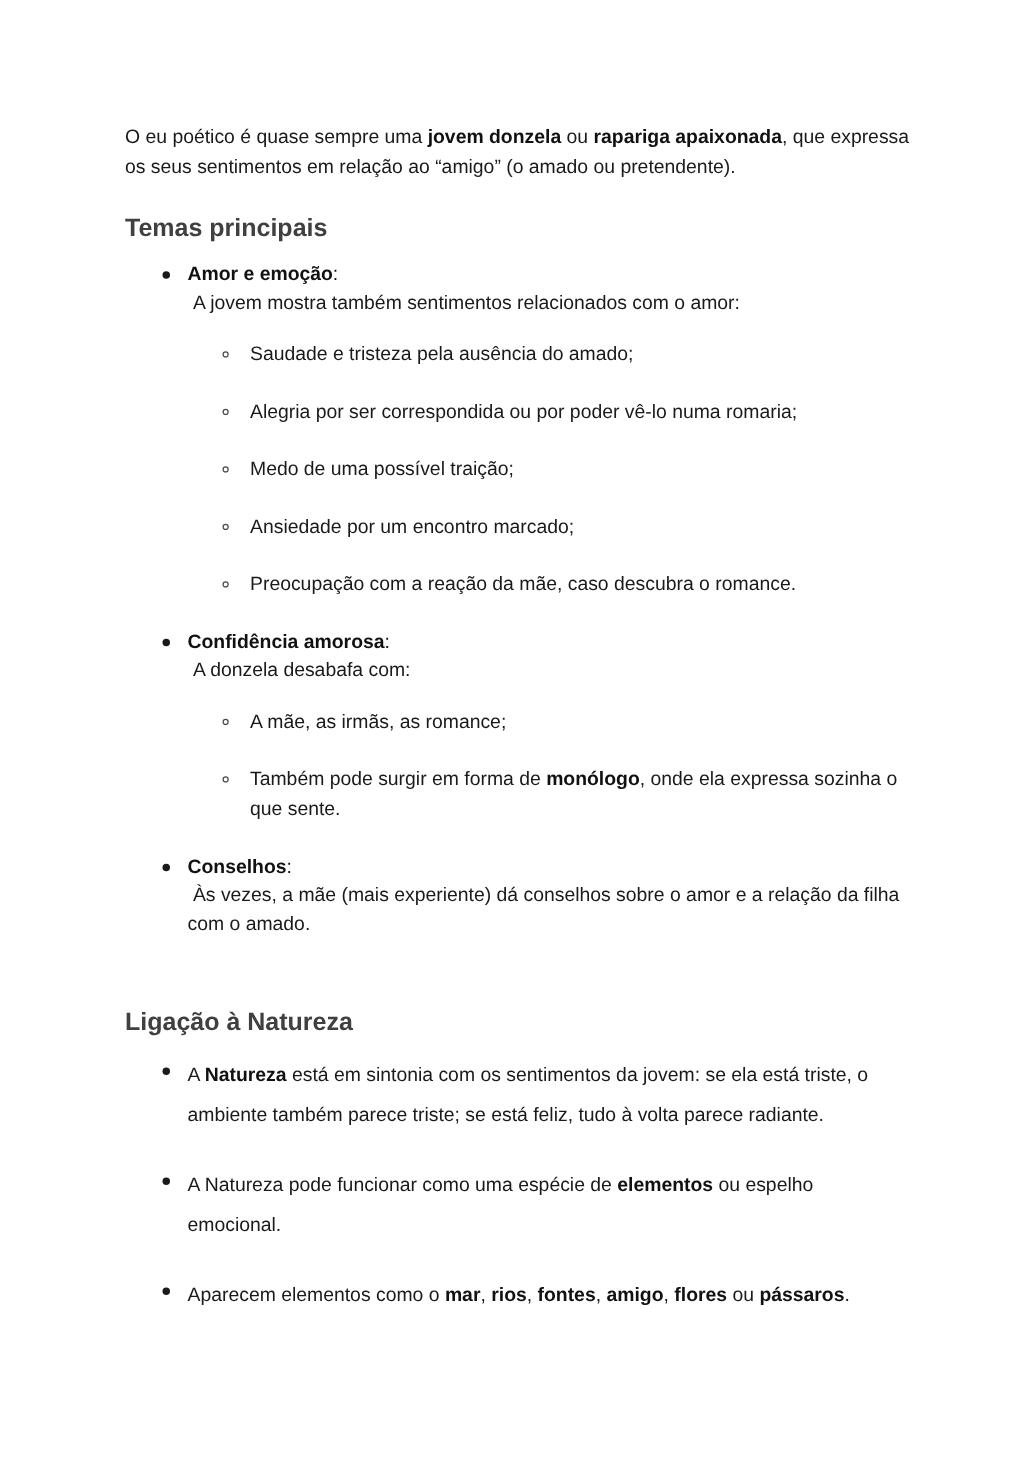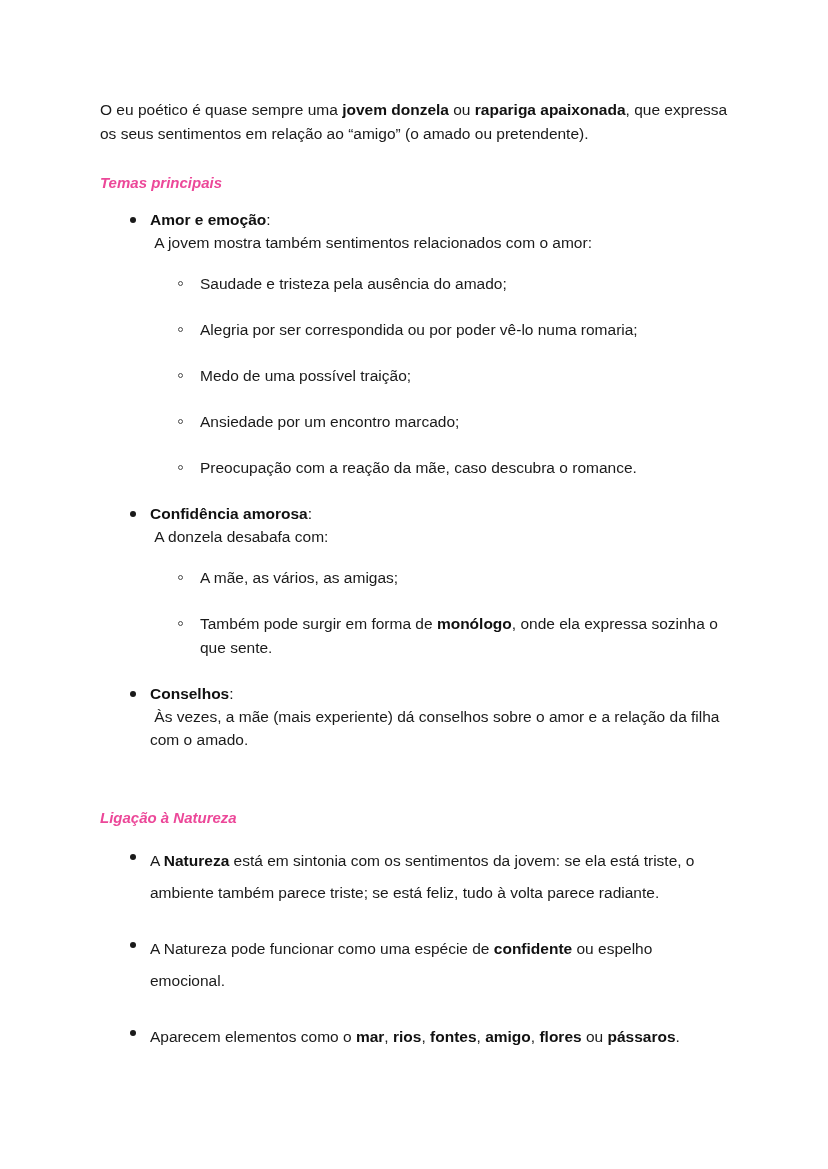--- a/index.html
+++ b/index.html
@@ -31,26 +31,25 @@
   .para {
     font-size: 15.5px;
     line-height: 24px;
     margin: 0 0 0 0;
     text-align: left;
     color: #1a1a1a;
   }
 
   
   .section-heading {
-    font-size: 15px;
+    font-size: 20px;
     font-weight: bold;
     line-height: 22px;
     margin: 26px 0 0 0;
-    color: #ec4899;
-    font-style: italic;
+    color: #404040;
   }
   .section-heading.spaced-top {
     margin-top: 56px;
   }
 
   
   .list-l1 {
     list-style: none;
     margin: 14px 0 0 0;
     padding: 0;
@@ -168,21 +167,21 @@
           <li><span class="bullet-circle"></span><span>Ansiedade por um encontro marcado;</span></li>
           <li><span class="bullet-circle"></span><span>Preocupação com a reação da mãe, caso descubra o romance.</span></li>
         </ul>
       </li>
 
       <li>
         <span class="bullet-disc"></span>
         <div class="item-title"><span>Confidência amorosa</span><span class="plain">:</span></div>
         <div class="item-sub"> A donzela desabafa com:</div>
         <ul class="list-l2">
-          <li><span class="bullet-circle"></span><span>A mãe, as vários, as amigas;</span></li>
+          <li><span class="bullet-circle"></span><span>A mãe, as irmãs, as romance;</span></li>
           <li><span class="bullet-circle"></span><span>Também pode surgir em forma de </span><b>monólogo</b><span>, onde ela expressa sozinha o que sente.</span></li>
         </ul>
       </li>
 
       <li>
         <span class="bullet-disc"></span>
         <div class="item-title"><span>Conselhos</span><span class="plain">:</span></div>
         <div class="item-sub"> Às vezes, a mãe (mais experiente) dá conselhos sobre o amor e a relação da filha com o amado.</div>
       </li>
 
@@ -190,21 +189,21 @@
 
     <h2 class="section-heading spaced-top">Ligação à Natureza</h2>
 
     <ul class="list-nature">
       <li>
         <span class="bullet-disc"></span>
         <span>A </span><b>Natureza</b><span> está em sintonia com os sentimentos da jovem: se ela está triste, o ambiente também parece triste; se está feliz, tudo à volta parece radiante.</span>
       </li>
       <li>
         <span class="bullet-disc"></span>
-        <span>A Natureza pode funcionar como uma espécie de </span><b>confidente</b><span> ou espelho emocional.</span>
+        <span>A Natureza pode funcionar como uma espécie de </span><b>elementos</b><span> ou espelho emocional.</span>
       </li>
       <li>
         <span class="bullet-disc"></span>
         <span>Aparecem elementos como o </span><b>mar</b><span>, </span><b>rios</b><span>, </span><b>fontes</b><span>, </span><b>amigo</b><span>, </span><b>flores</b><span> ou </span><b>pássaros</b><span>.</span>
       </li>
     </ul>
 
   </div>
 </div>
 

